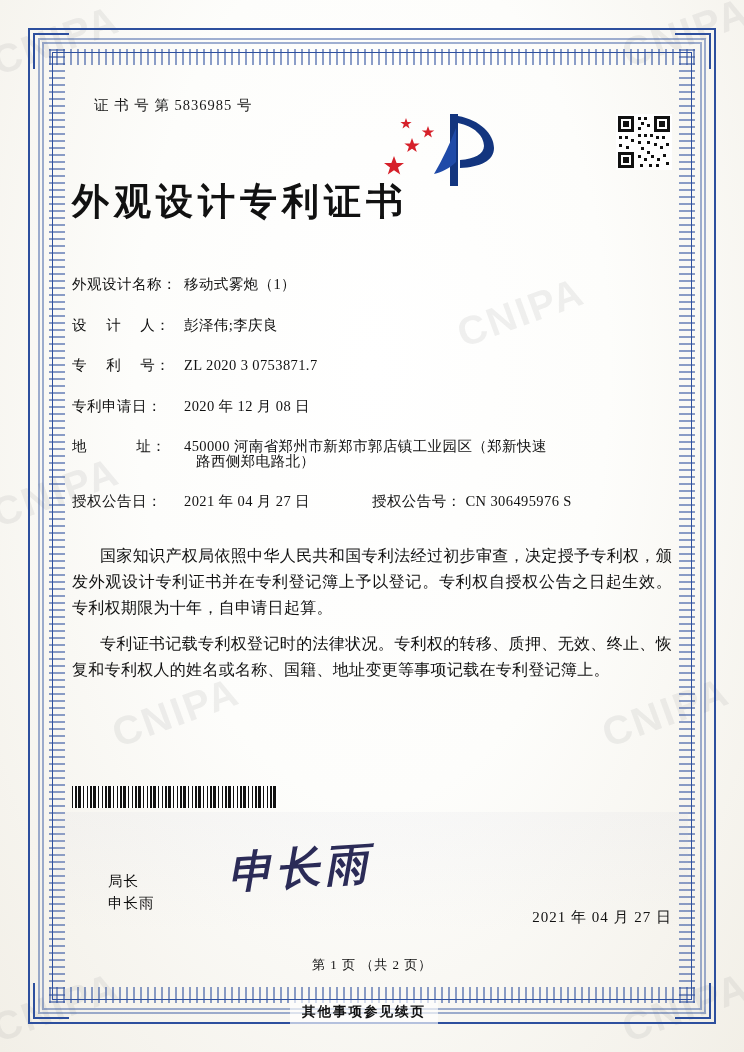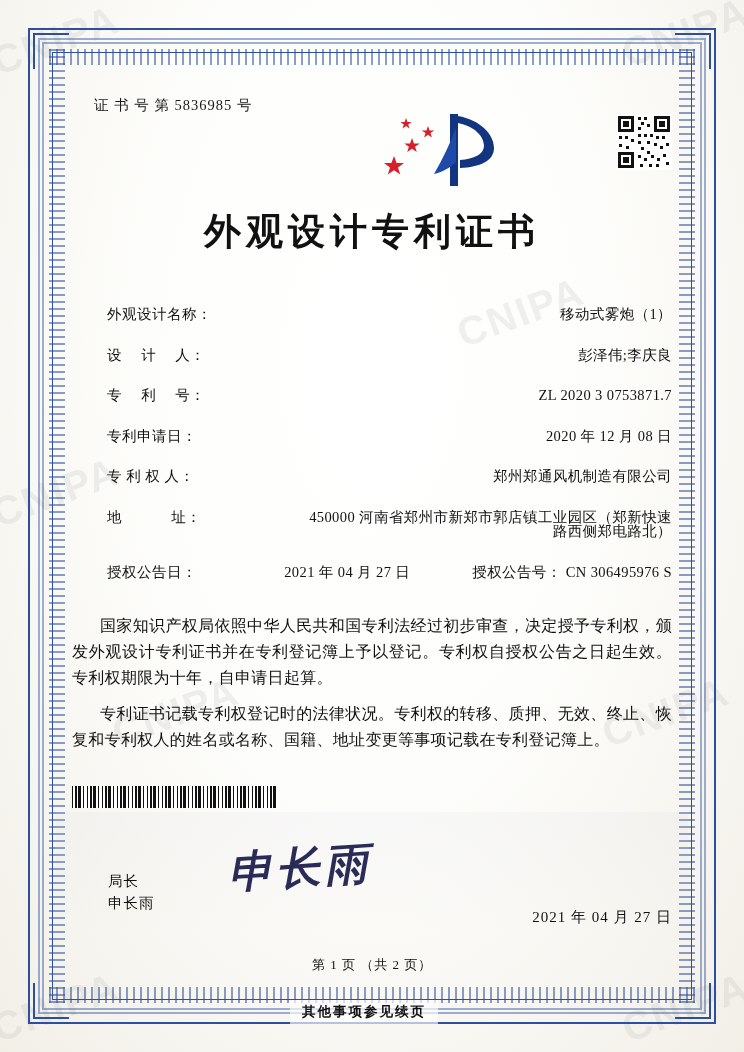--- a/index.html
+++ b/index.html
@@ -101,22 +101,22 @@
   }
 
   
   .qr {
     position: absolute;
     right: 0px; top: 18px;
     width: 56px; height: 56px;
   }
 
   .title {
-    margin-top: 92px;
-    text-align: center;
+    margin-top: 62px;
+    text-align: left;
     font-size: 37px;
     font-weight: bold;
     letter-spacing: 5px;
     color: #111;
     font-family: "Liberation Serif", "DejaVu Serif", serif;
   }
 
   .fields {
     margin-top: 50px;
     font-size: 14.5px;
@@ -126,26 +126,24 @@
   .frow {
     display: flex;
     margin-bottom: 26px;
     align-items: flex-start;
   }
   .flabel {
     width: 112px;
     flex: 0 0 112px;
     letter-spacing: 0.5px;
     white-space: nowrap;
-    margin-left: 35px;
   }
   .fvalue {
     flex: 1;
     letter-spacing: 0.4px;
-    text-align: right;
   }
   .fvalue .line2 {
     display: block;
     margin-left: 12px;
   }
   .inline-label {
     margin-left: 58px;
   }
 
   .paras {
@@ -344,24 +342,20 @@
       <div class="frow">
         <div class="flabel">专　 利　 号：</div>
         <div class="fvalue">ZL 2020 3 0753871.7</div>
       </div>
 
       <div class="frow">
         <div class="flabel">专利申请日：</div>
         <div class="fvalue">2020 年 12 月 08 日</div>
       </div>
 
-      <div class="frow">
-        <div class="flabel">专 利 权 人：</div>
-        <div class="fvalue">郑州郑通风机制造有限公司</div>
-      </div>
 
       <div class="frow">
         <div class="flabel">地　　　 址：</div>
         <div class="fvalue">
           <span>450000 河南省郑州市新郑市郭店镇工业园区（郑新快速</span>
           <span class="line2">路西侧郑电路北）</span>
         </div>
       </div>
 
       <div class="frow two">

